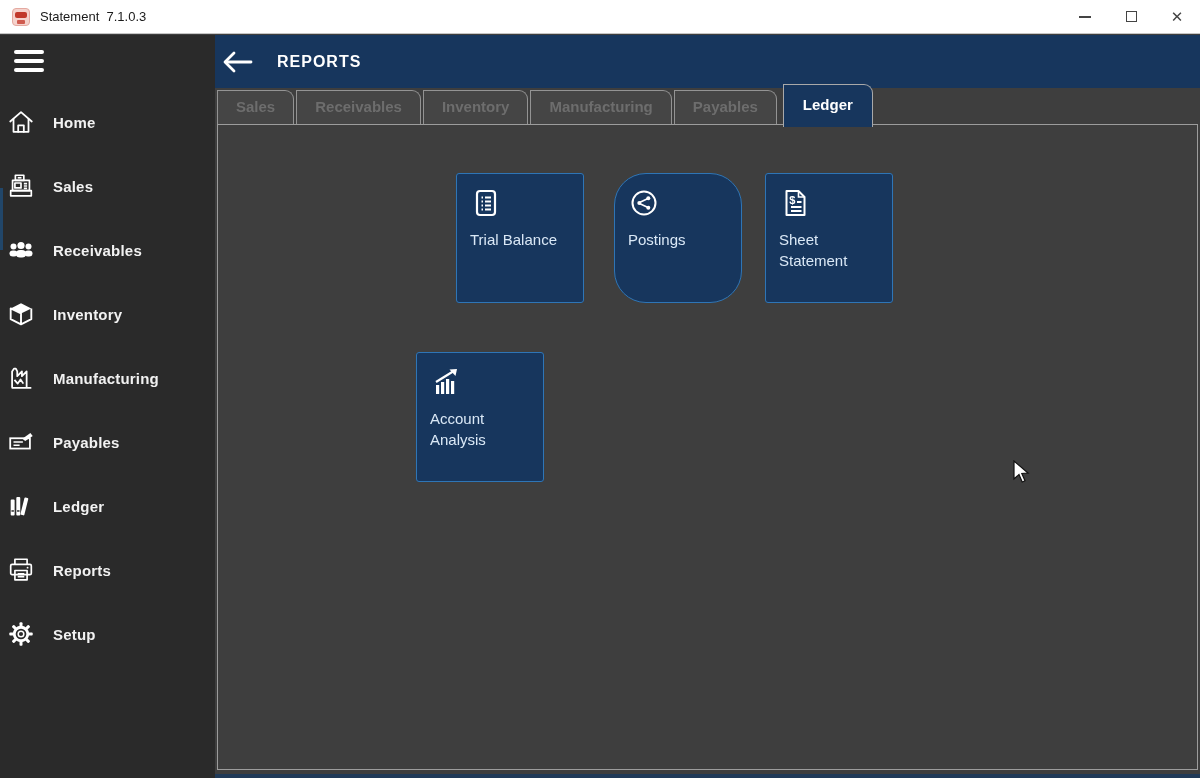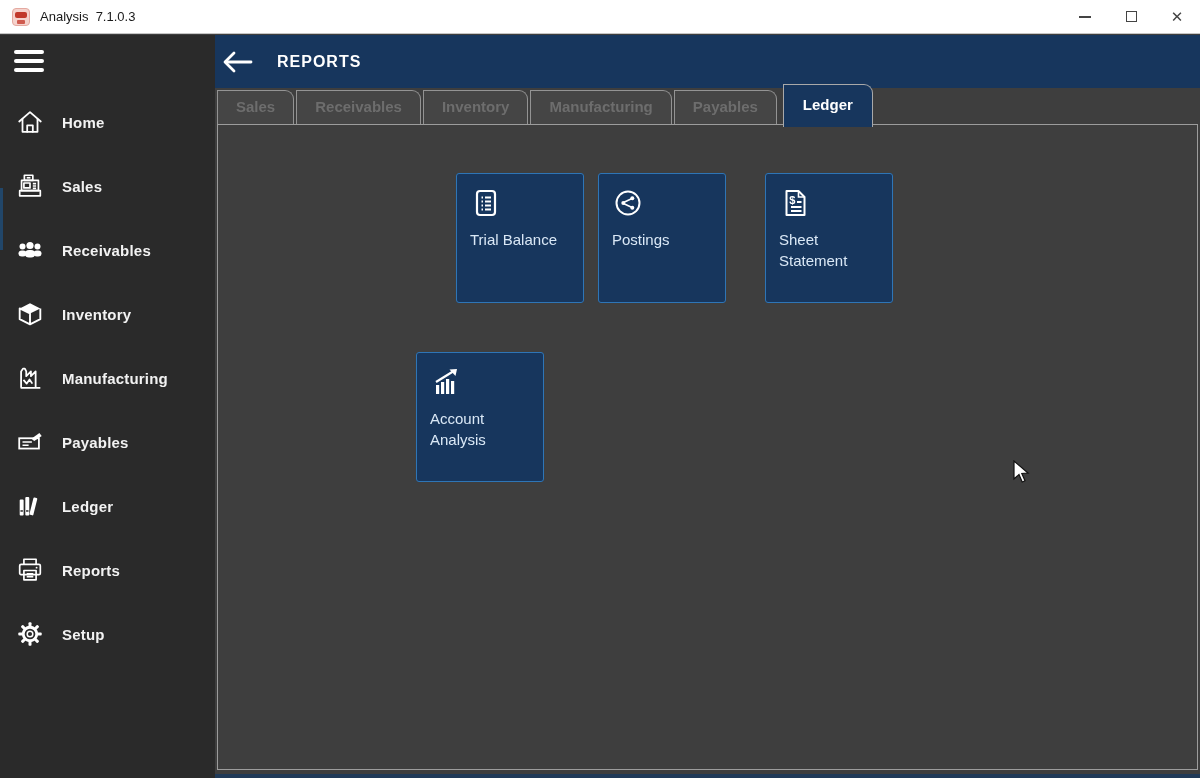--- a/index.html
+++ b/index.html
@@ -26,21 +26,21 @@
   .shell { position:absolute; left:0; top:35px; right:0; bottom:0; }
 
   
   .sidebar { position:absolute; left:0; top:0; width:215px; height:100%;
     background:#2a2a2a; z-index:10; }
   .sidebar-accent { position:absolute; left:0; top:153px; width:3px; height:62px; background:#1f4e79; opacity:.8; }
   .hamburger { position:absolute; left:14px; top:13px; width:30px; height:26px;
     display:flex; flex-direction:column; justify-content:space-between; padding:2px 0; cursor:pointer; }
   .hamburger div { height:4px; background:#ffffff; border-radius:2px; }
   .nav { position:absolute; left:0; top:55px; width:100%; }
-  .nav-item { height:64px; display:flex; align-items:center; padding-left:13px; cursor:pointer; }
+  .nav-item { height:64px; display:flex; align-items:center; padding-left:4px; cursor:pointer; }
   .nav-ico { width:34px; height:34px; flex:0 0 34px; display:flex; align-items:center; justify-content:center; }
   .nav-lbl { margin-left:15px; font-size:15px; font-weight:600; color:#f2f2f2; letter-spacing:.2px; }
 
   
   .main { position:absolute; left:215px; top:0; right:0; height:100%; background:#3e3e3e; }
   .mainheader { position:absolute; left:0; top:0; right:0; height:53px; background:#17365d;
     display:flex; align-items:center; }
   .backbtn { width:46px; height:100%; display:flex; align-items:center; justify-content:center; cursor:pointer; }
   .pagetitle { color:#ffffff; font-size:16px; font-weight:bold; letter-spacing:1px; margin-left:16px; }
 
@@ -57,34 +57,34 @@
     background:#3e3e3e; border:1px solid #9c9c9c; z-index:2; }
   .bottomedge { position:absolute; left:0; right:0; bottom:0; height:4px; background:#203a58; }
 
   
   .tile { position:absolute; width:128px; height:130px; background:#17365d;
     border:1px solid #2e75b6; border-radius:3px; padding:13px 13px; cursor:pointer; }
   .tile-ico { width:34px; height:34px; }
   .tile-lbl { margin-top:9px; font-size:15px; color:#dae8f6; line-height:1.38; }
   .t0 { left:27px;  top:48px; }
   .t1 { left:198px; top:48px;margin-left:40px; }
-  .t2 { left:380px; top:48px; }
+  .t2 { left:396px; top:48px;border-radius:32px; }
   .t3 { left:547px; top:48px; }
   .t4 { left:27px;  top:227px; }
   .t5 { left:198px; top:227px; }
 
   svg { display:block; }
   .cursor { position:absolute; left:1012px; top:460px; z-index:50; pointer-events:none; }
 </style>
 </head>
 <body>
 
 <div class="titlebar">
   <span class="appicon"></span>
-  <span class="apptitle">Analysis  7.1.0.3</span>
+  <span class="apptitle">Statement  7.1.0.3</span>
   <div class="wincontrols">
     <div class="winbtn">
         <div class="glyph-min"></div>
       </div>
     <div class="winbtn">
         <div class="glyph-max"></div>
       </div>
     <div class="winbtn">
         <div class="glyph-close">✕</div>
       </div>

